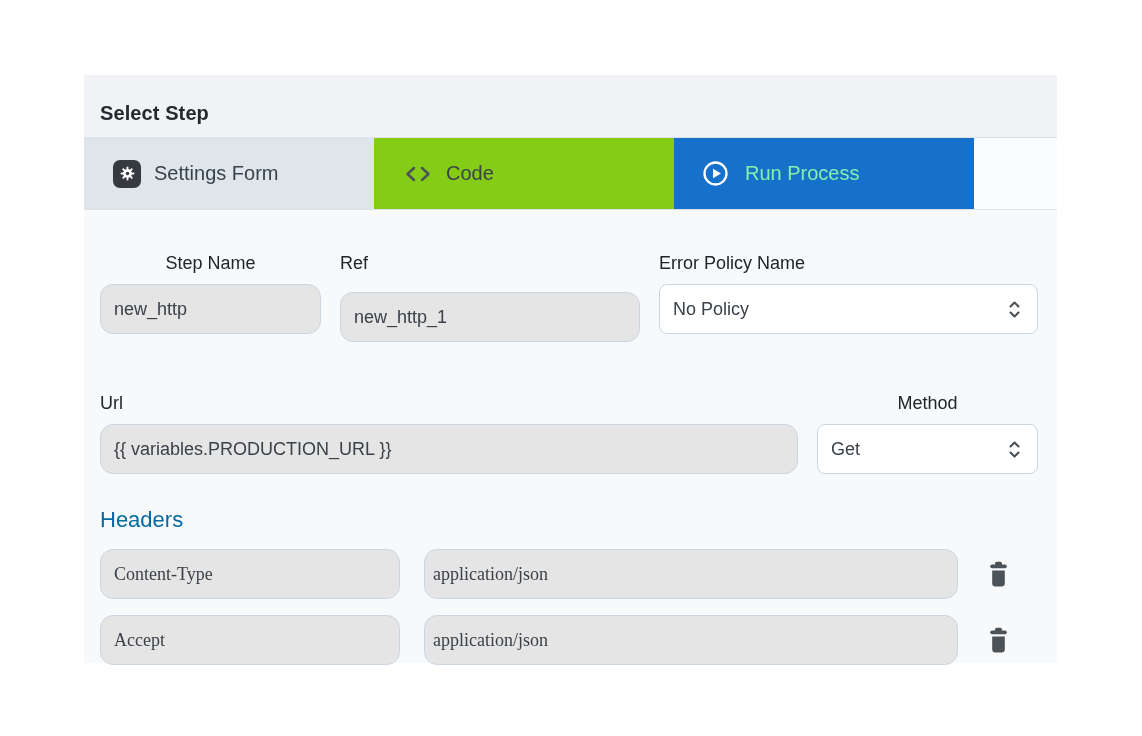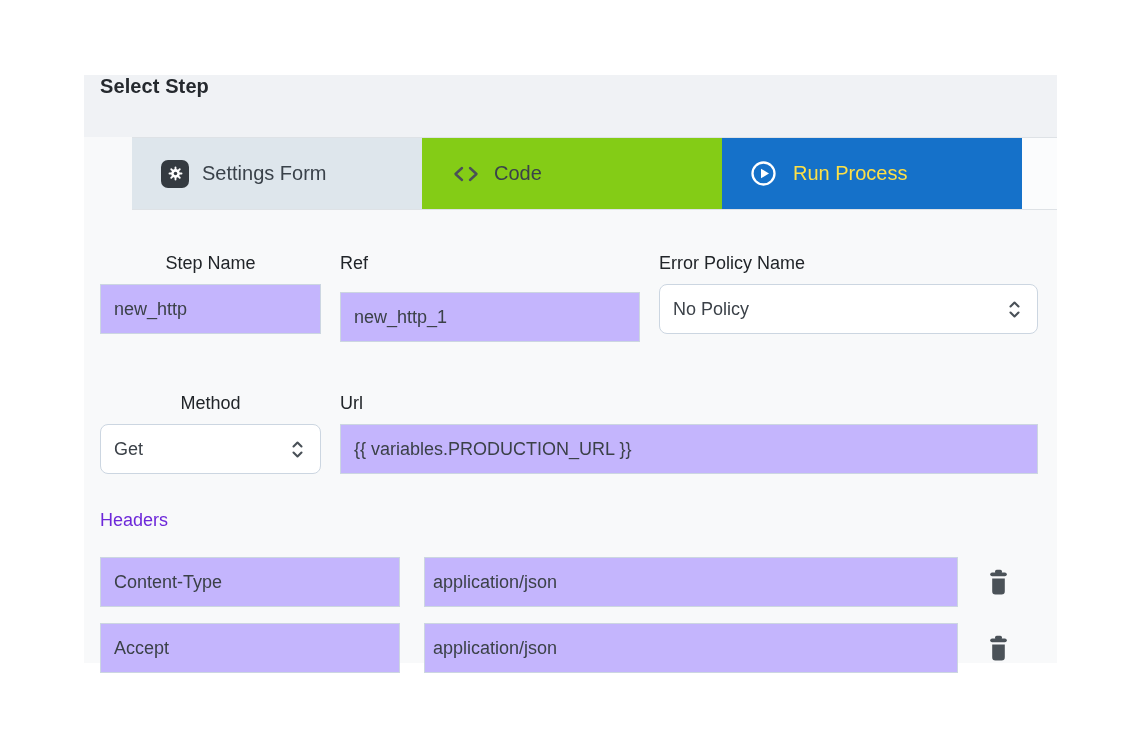--- a/index.html
+++ b/index.html
@@ -17,53 +17,52 @@
     left: 84px;
     top: 75px;
     width: 973px;
     height: 588px;
     background: #f8f9fa;
   }
   .panel-header {
     height: 62px;
     background: #f0f2f5;
     display: flex;
-    align-items: flex-start;
-    padding: 0 16px;
+    align-items: flex-end;
+    padding: 12px 16px;
   }
   .panel-title {
     font-size: 20px;
     font-weight: 600;
     color: #25292e;
     letter-spacing: 0.1px;
   }
   .tabs {
     height: 73px;
     display: flex;
     border-top: 1px solid #dee2e6;
     border-bottom: 1px solid #dee2e6;
     background: #fbfcfd;
-    margin-left: 48px;
   }
   .tab {
     display: flex;
     align-items: center;
     gap: 13px;
     padding-left: 29px;
     border: none;
     cursor: pointer;
     font-family: inherit;
     font-size: 20px;
     color: #3a424a;
     background: transparent;
     height: 100%;
   }
   .tab-settings { width: 290px; background: #dee6ec; }
   .tab-code { width: 300px; background: #84cc16; }
-  .tab-run { width: 300px; background: #1571c9; color: #fde047; gap: 16px; padding-left: 28px; }
+  .tab-run { width: 300px; background: #1571c9; color: #86efac; gap: 16px; padding-left: 28px; }
   .gear-badge {
     width: 28px;
     height: 28px;
     background: #343a40;
     border-radius: 7px;
     display: inline-flex;
     align-items: center;
     justify-content: center;
     flex: none;
   }
@@ -78,22 +77,22 @@
     color: #212529;
     margin-bottom: 10px;
   }
   .w-221 { width: 221px; flex: none; align-items: center; }
   .w-300 { width: 300px; flex: none; gap: 8px; }
   .flex1 { flex: 1; min-width: 0; }
   .text-input {
     height: 50px;
     width: 100%;
     border: 1px solid #ccd6e1;
-    border-radius: 0;
-    background: #c4b5fd;
+    border-radius: 13px;
+    background: #e5e5e5;
     font-family: inherit;
     font-size: 18px;
     color: #3b4148;
     padding: 0 13px;
     outline: none;
   }
   .select-box {
     height: 50px;
     width: 100%;
     border: 1px solid #ccd6e1;
@@ -104,26 +103,26 @@
     justify-content: space-between;
     padding: 0 14px 0 13px;
     font-size: 18px;
     color: #3b4148;
     cursor: pointer;
     gap: 43px;
   }
   .headers-section { margin-top: 35px; }
   .headers-label {
     display: block;
-    font-size: 18px;
+    font-size: 22px;
     line-height: 22px;
-    color: #6d28d9;
-    margin-bottom: 26px;
-  }
-  .header-row { display: flex; align-items: center; margin-bottom: 16px; }
+    color: #0369a1;
+    margin-bottom: 18px;
+  }
+  .header-row { display: flex; align-items: center; margin-bottom: 16px; font-family: Liberation Serif, serif; }
   .header-row .hkey { width: 300px; flex: none; margin-right: 24px; }
   .header-row .hval { flex: 1; min-width: 0; padding-left: 8px; }
   .trash-col { width: 80px; flex: none; display: flex; justify-content: center; }
   .trash-btn {
     border: none;
     background: transparent;
     cursor: pointer;
     padding: 4px;
     display: inline-flex;
     align-items: center;
@@ -198,35 +197,35 @@
             <svg width="17" height="25" viewBox="0 0 17 25" fill="none" stroke="#495057" stroke-width="2.1" stroke-linecap="round" stroke-linejoin="round">
               <polyline points="4.5,9.5 8.5,5.5 12.5,9.5"></polyline>
               <polyline points="4.5,15.5 8.5,19.5 12.5,15.5"></polyline>
             </svg>
           </span>
         </div>
       </div>
     </div>
 
     <div class="form-row">
+      <div class="field flex1">
+        <label>Url</label>
+        <input class="text-input" type="text" value="{{ variables.PRODUCTION_URL }}" style="">
+      </div>
       <div class="field w-221">
         <label>Method</label>
         <div class="select-box">
           <span>Get</span>
           <span class="icon-wrap">
             <svg width="17" height="25" viewBox="0 0 17 25" fill="none" stroke="#495057" stroke-width="2.1" stroke-linecap="round" stroke-linejoin="round">
               <polyline points="4.5,9.5 8.5,5.5 12.5,9.5"></polyline>
               <polyline points="4.5,15.5 8.5,19.5 12.5,15.5"></polyline>
             </svg>
           </span>
         </div>
-      </div>
-      <div class="field flex1">
-        <label>Url</label>
-        <input class="text-input" type="text" value="{{ variables.PRODUCTION_URL }}" style="">
       </div>
     </div>
 
     <div class="headers-section">
       <label class="headers-label">Headers</label>
 
       <div class="header-row">
         <input class="text-input hkey" type="text" value="Content-Type" style="">
         <input class="text-input hval" type="text" value="application/json" style="">
         <span class="trash-col">

